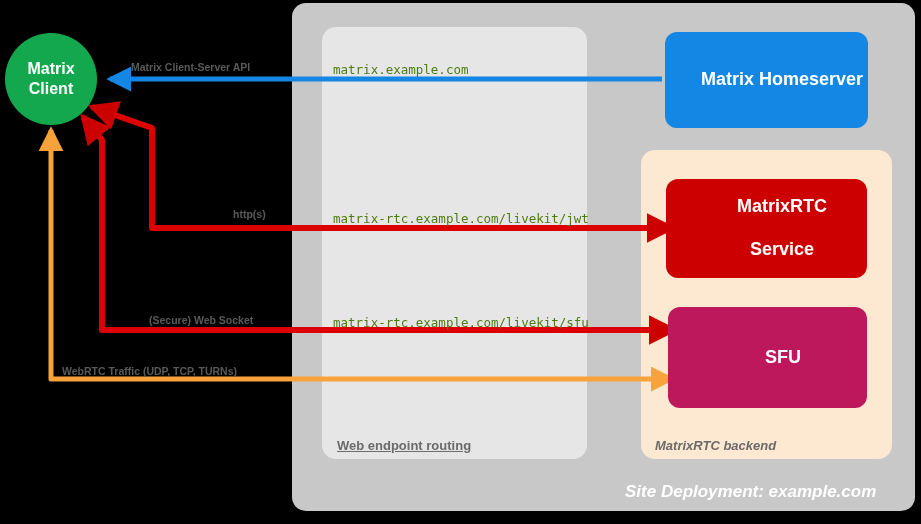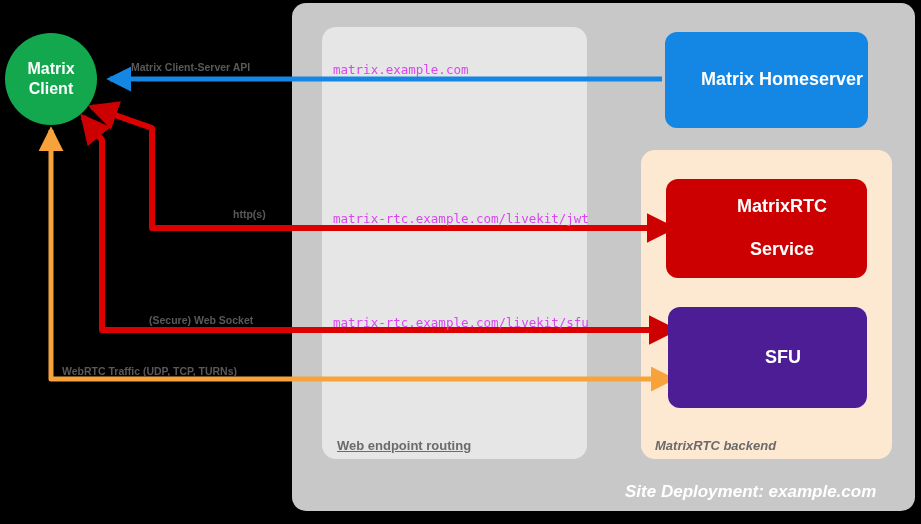--- a/index.html
+++ b/index.html
@@ -82,21 +82,21 @@
     width: 201px;
     height: 99px;
     background: #cc0000;
     font-size: 18px;
   }
   #sfu {
     left: 668px;
     top: 307px;
     width: 199px;
     height: 101px;
-    background: #4c1d95;
+    background: #be185d;
     font-size: 18px;
   }
 
   
   #matrix-client {
     position: absolute;
     left: 5px;
     top: 33px;
     width: 92px;
     height: 92px;
@@ -115,21 +115,21 @@
   
   .lbl {
     position: absolute;
     white-space: nowrap;
     font-weight: bold;
   }
   .url-lbl {
     font-family: "DejaVu Sans Mono", "Liberation Mono", monospace;
     font-size: 12.5px;
     font-weight: normal;
-    color: #d946ef;
+    color: #4d7c0f;
     letter-spacing: 0px;
   }
   .flow-lbl {
     font-size: 10.5px;
     color: #595959;
     font-weight: bold;
   }
   .panel-lbl {
     font-size: 13px;
     color: #6b6b6b;

